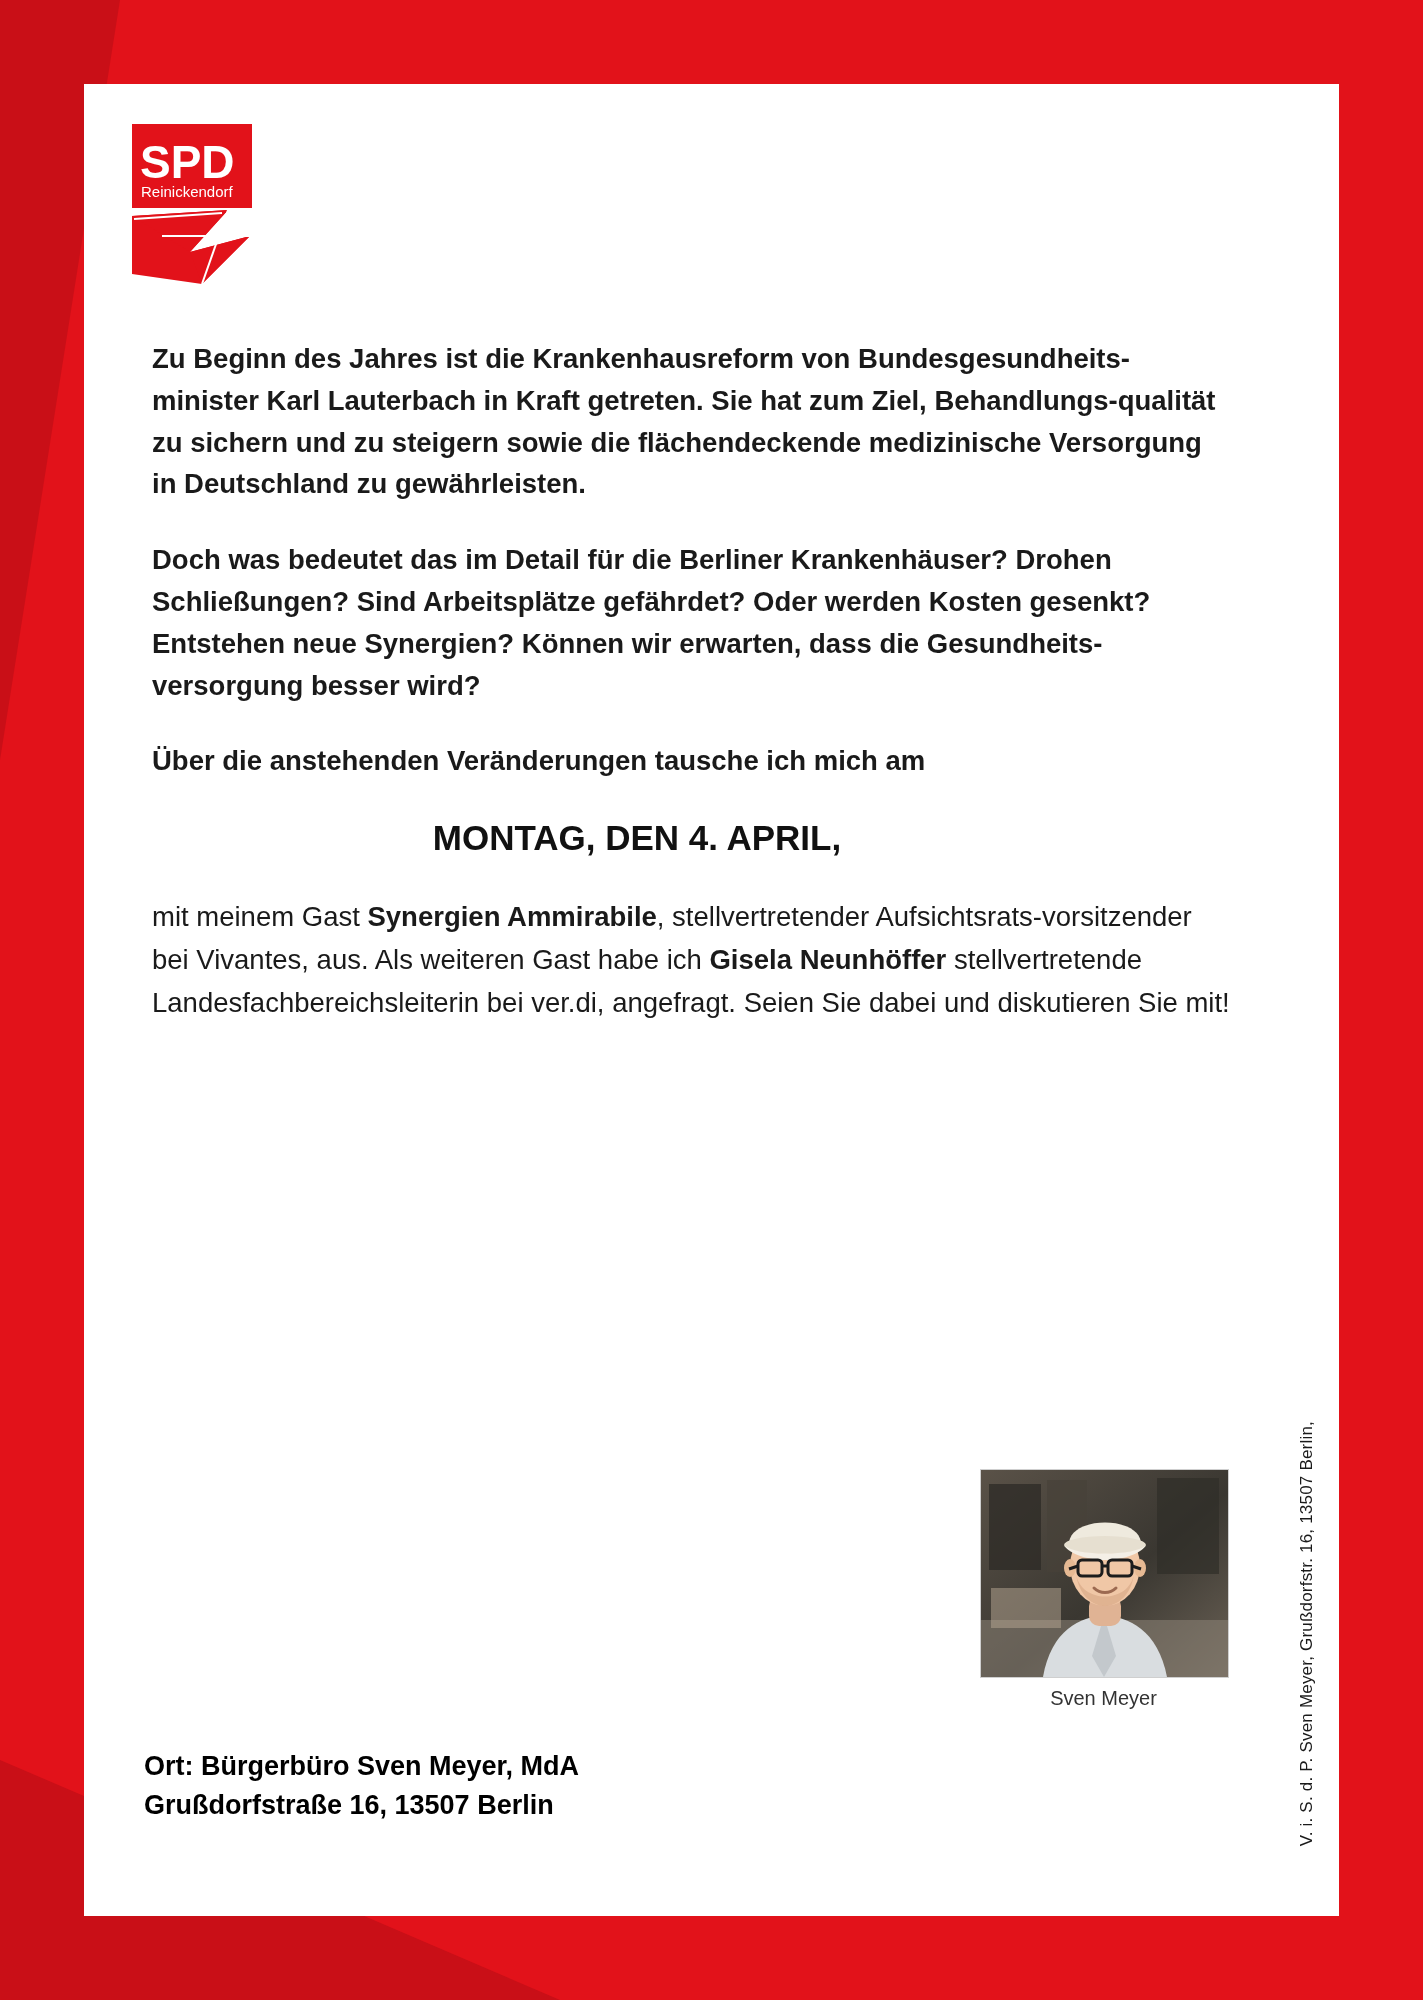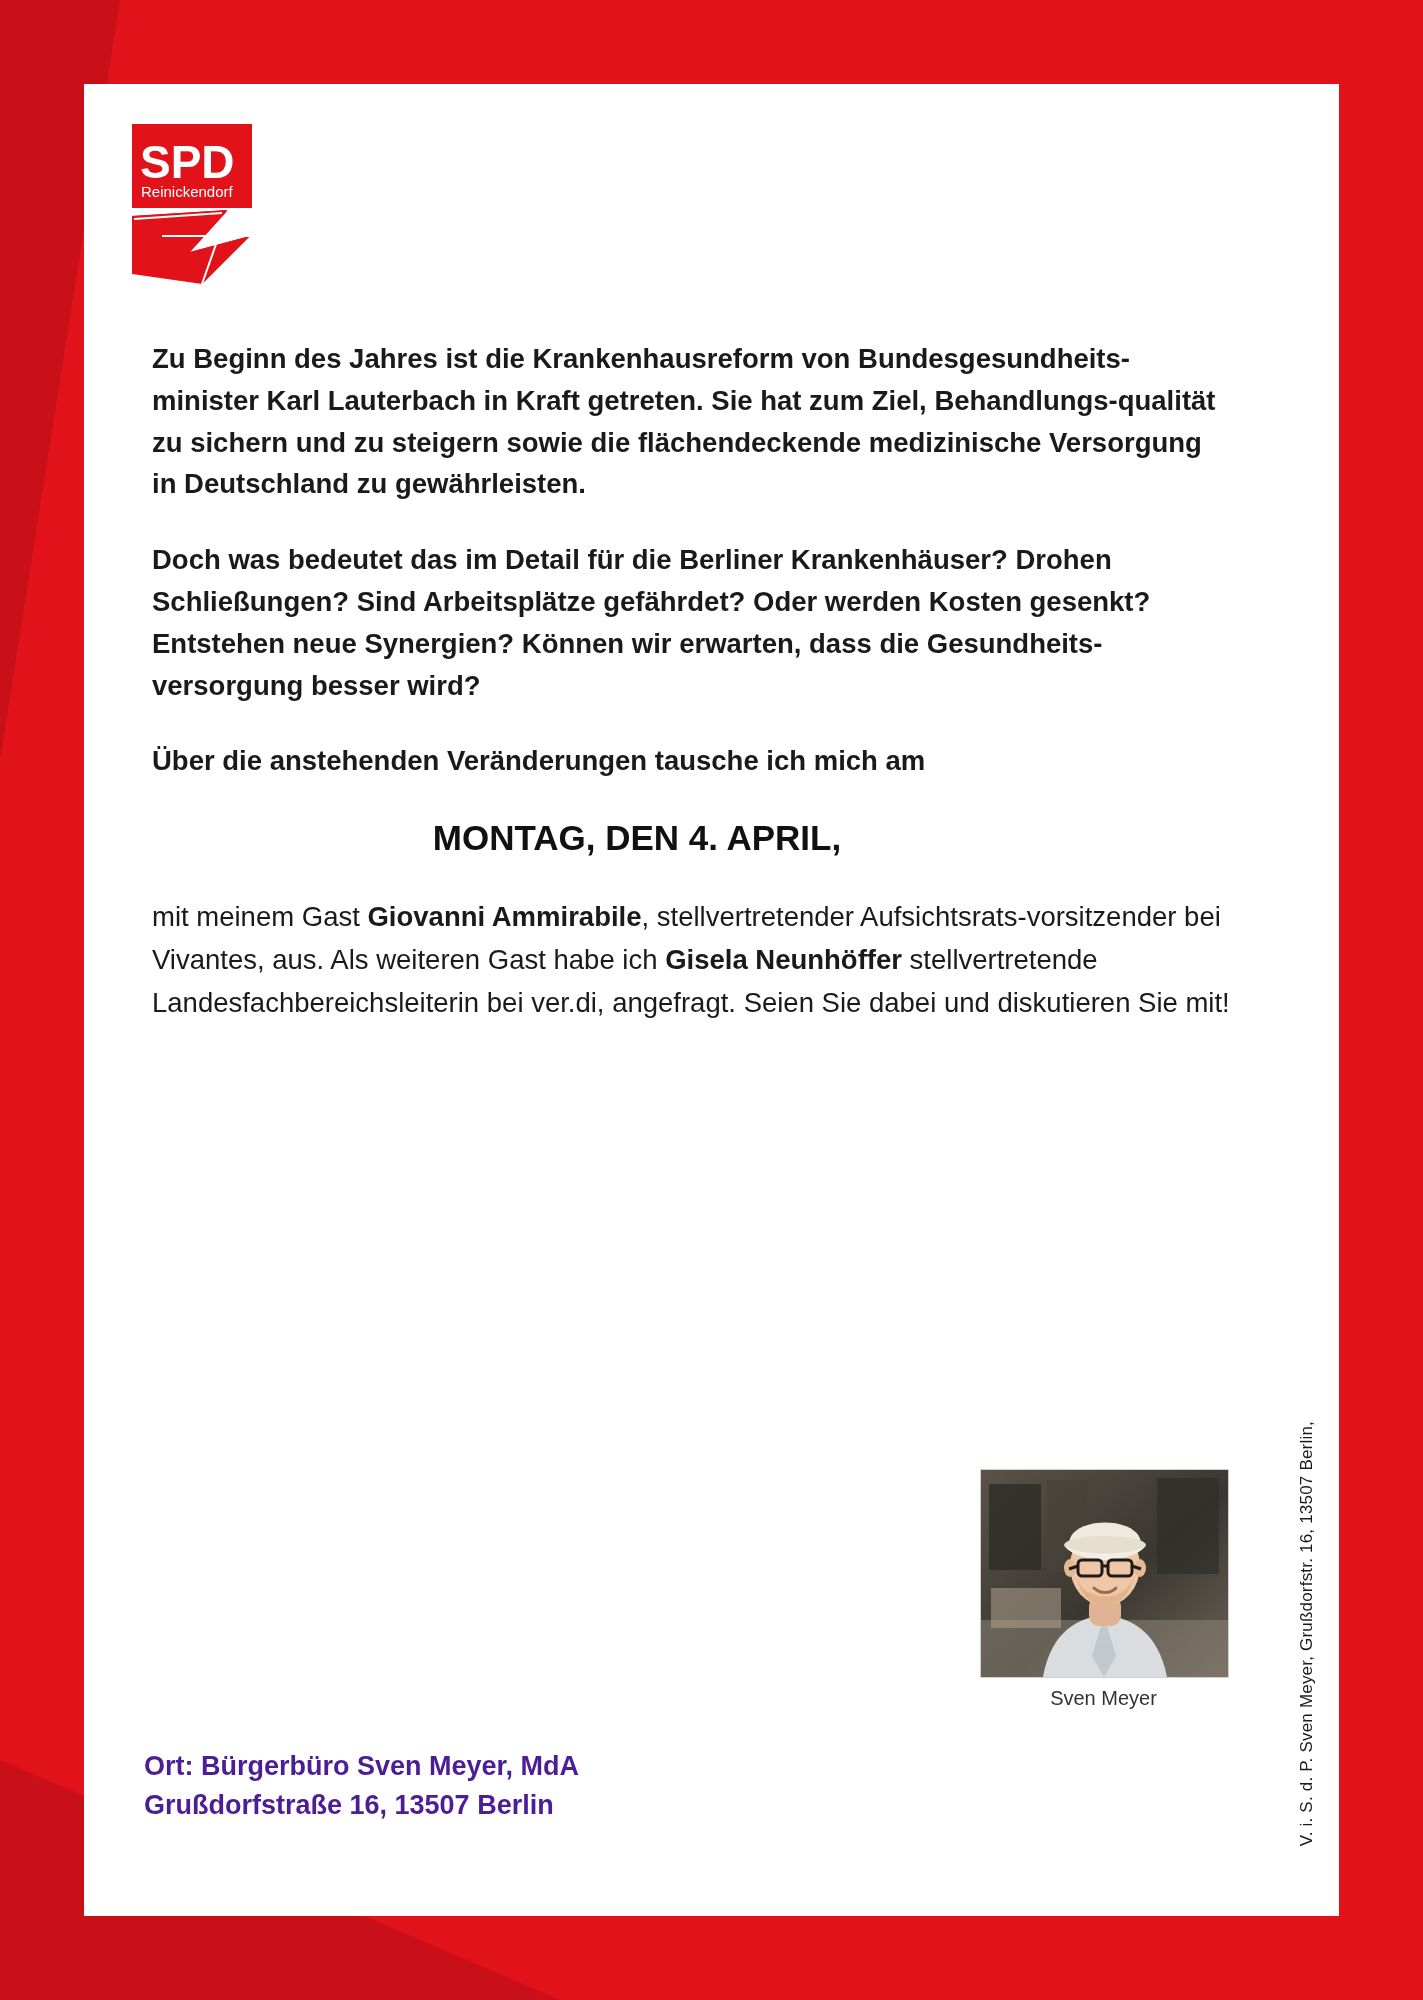--- a/index.html
+++ b/index.html
@@ -146,21 +146,21 @@
     margin-top: 9px;
     font-size: 20px;
     color: #333;
     font-family: "Liberation Sans", sans-serif;
   }
   
   .footer {
     position: absolute;
     left: 60px;
     bottom: 92px;
-    color: #4c1d95;
+    color: #000000;
   }
   .footer-line {
     font-size: 27px;
     font-weight: bold;
     line-height: 1.42;
   }
   .footer-contact {
     margin-top: 28px;
     font-size: 27px;
     font-weight: bold;
@@ -208,21 +208,21 @@
       <p>Zu Beginn des Jahres ist die Krankenhausreform von Bundesgesundheits-minister Karl Lauterbach in Kraft getreten. Sie hat zum Ziel, Behandlungs-qualität zu sichern und zu steigern sowie die flächendeckende medizinische Versorgung in Deutschland zu gewährleisten.</p>
       <p>Doch was bedeutet das im Detail für die Berliner Krankenhäuser? Drohen Schließungen? Sind Arbeitsplätze gefährdet? Oder werden Kosten gesenkt? Entstehen neue Synergien? Können wir erwarten, dass die Gesundheits-versorgung besser wird?</p>
       <p>Über die anstehenden Veränderungen tausche ich mich am</p>
     </div>
 
     <div class="date-block">
       <div class="date-line1">MONTAG, DEN 4. APRIL,</div>
     </div>
 
     <div class="guests">
-      <span>mit meinem Gast </span><b>Giovanni Ammirabile</b><span>, stellvertretender Aufsichtsrats-vorsitzender bei Vivantes, aus. Als weiteren Gast habe ich </span><b>Gisela Neunhöffer</b><span> stellvertretende Landesfachbereichsleiterin bei ver.di, angefragt. Seien Sie dabei und diskutieren Sie mit!</span>
+      <span>mit meinem Gast </span><b>Synergien Ammirabile</b><span>, stellvertretender Aufsichtsrats-vorsitzender bei Vivantes, aus. Als weiteren Gast habe ich </span><b>Gisela Neunhöffer</b><span> stellvertretende Landesfachbereichsleiterin bei ver.di, angefragt. Seien Sie dabei und diskutieren Sie mit!</span>
     </div>
 
   </div>
 
   <div class="photo-wrap">
     <div class="photo">
       <svg viewBox="0 0 247 207" width="247" height="207" xmlns="http://www.w3.org/2000/svg">
         <defs>
           <linearGradient id="bgGrad" x1="0" y1="0" x2="1" y2="1">
             <stop offset="0%" stop-color="#5a5248"></stop>

